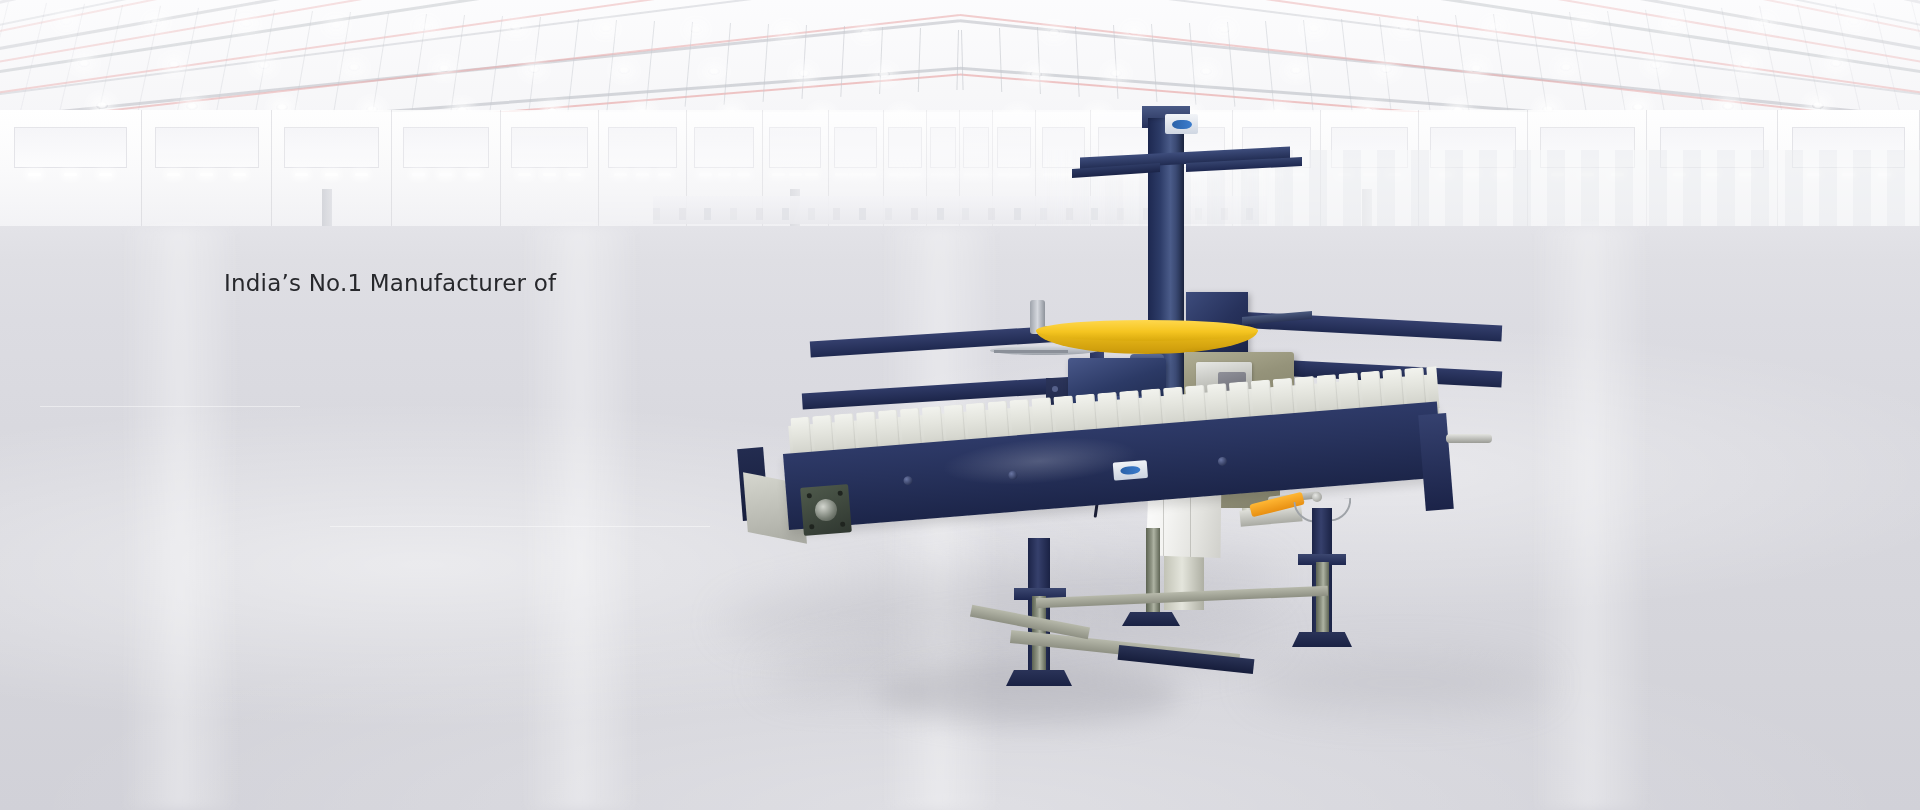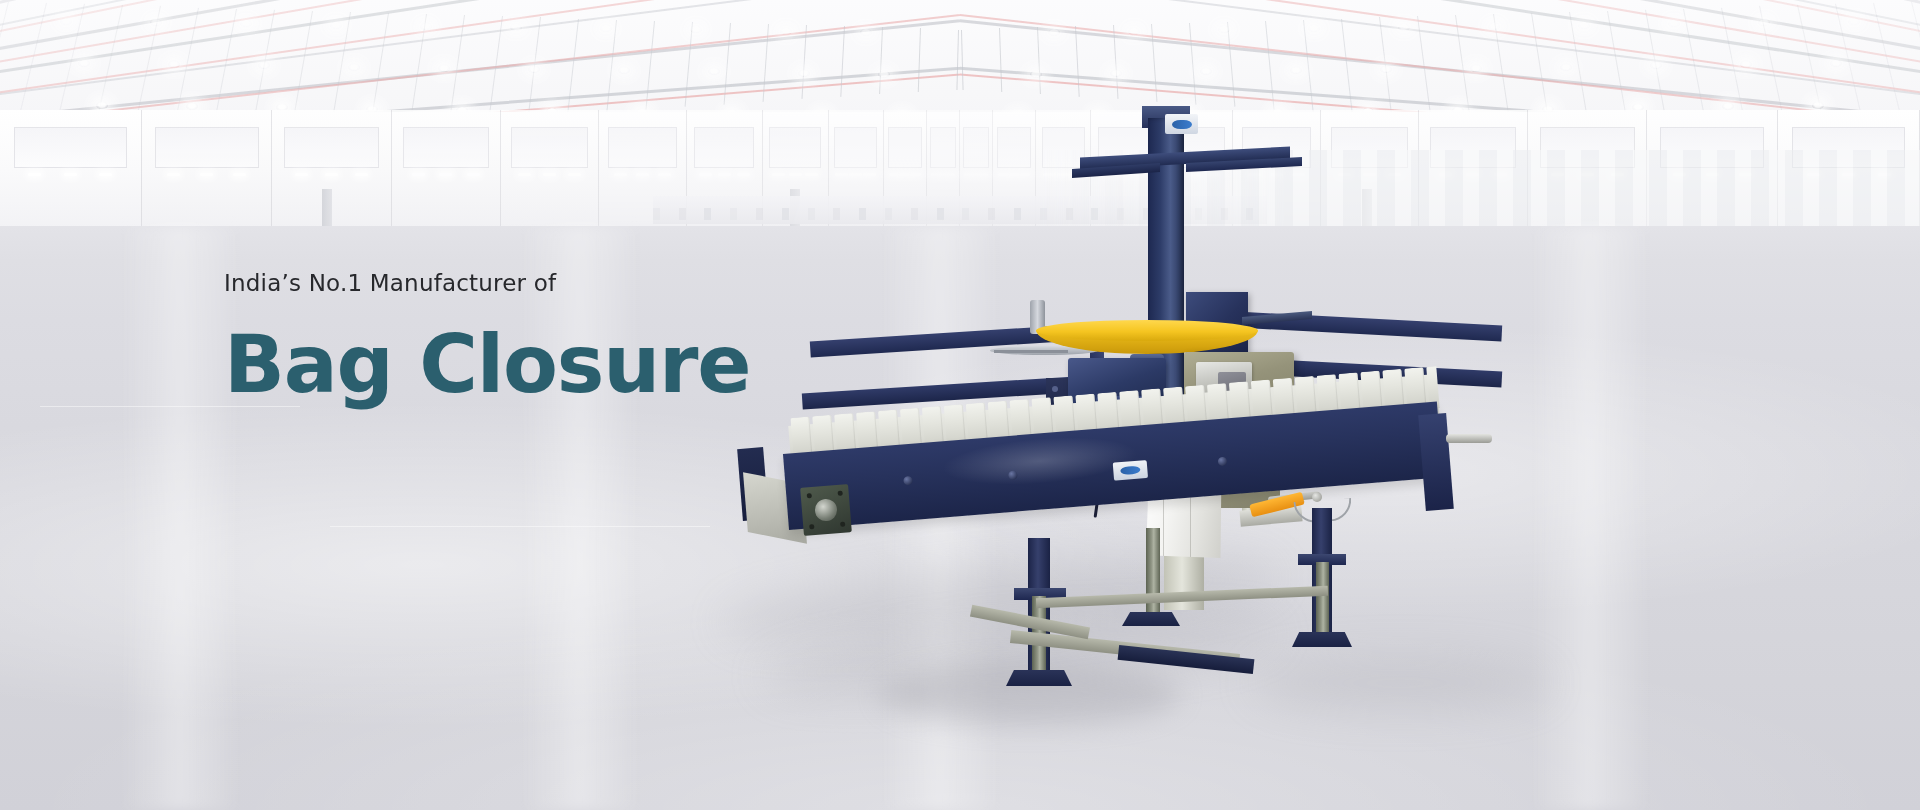--- a/index.html
+++ b/index.html
@@ -828,21 +828,20 @@
       <div class="streak" style="left:1530px;"></div>
       <div class="scuff" style="left:40px;  top:180px; width:260px;"></div>
       <div class="scuff" style="left:330px; top:300px; width:380px;"></div>
       <div class="scuff" style="left:1180px;top:150px; width:300px;"></div>
     </div>
   </div>
 
   <div class="copy">
     <div class="eyebrow">India’s No.1 Manufacturer of</div>
     <div class="headline">
-      <span>Bag Closure</span>
     </div>
   </div>
 
   <div class="machine">
 
     <div class="shadow soft" style="left:-230px; top:470px; width:560px; height:66px; transform:rotate(-5deg);"></div>
     <div class="shadow soft" style="left:-190px; top:530px; width:520px; height:58px; transform:rotate(-5deg);"></div>
     <div class="shadow" style="left:-70px;  top:568px; width:300px; height:62px;"></div>
     <div class="shadow soft" style="left:300px;  top:560px; width:300px; height:54px;"></div>
 

